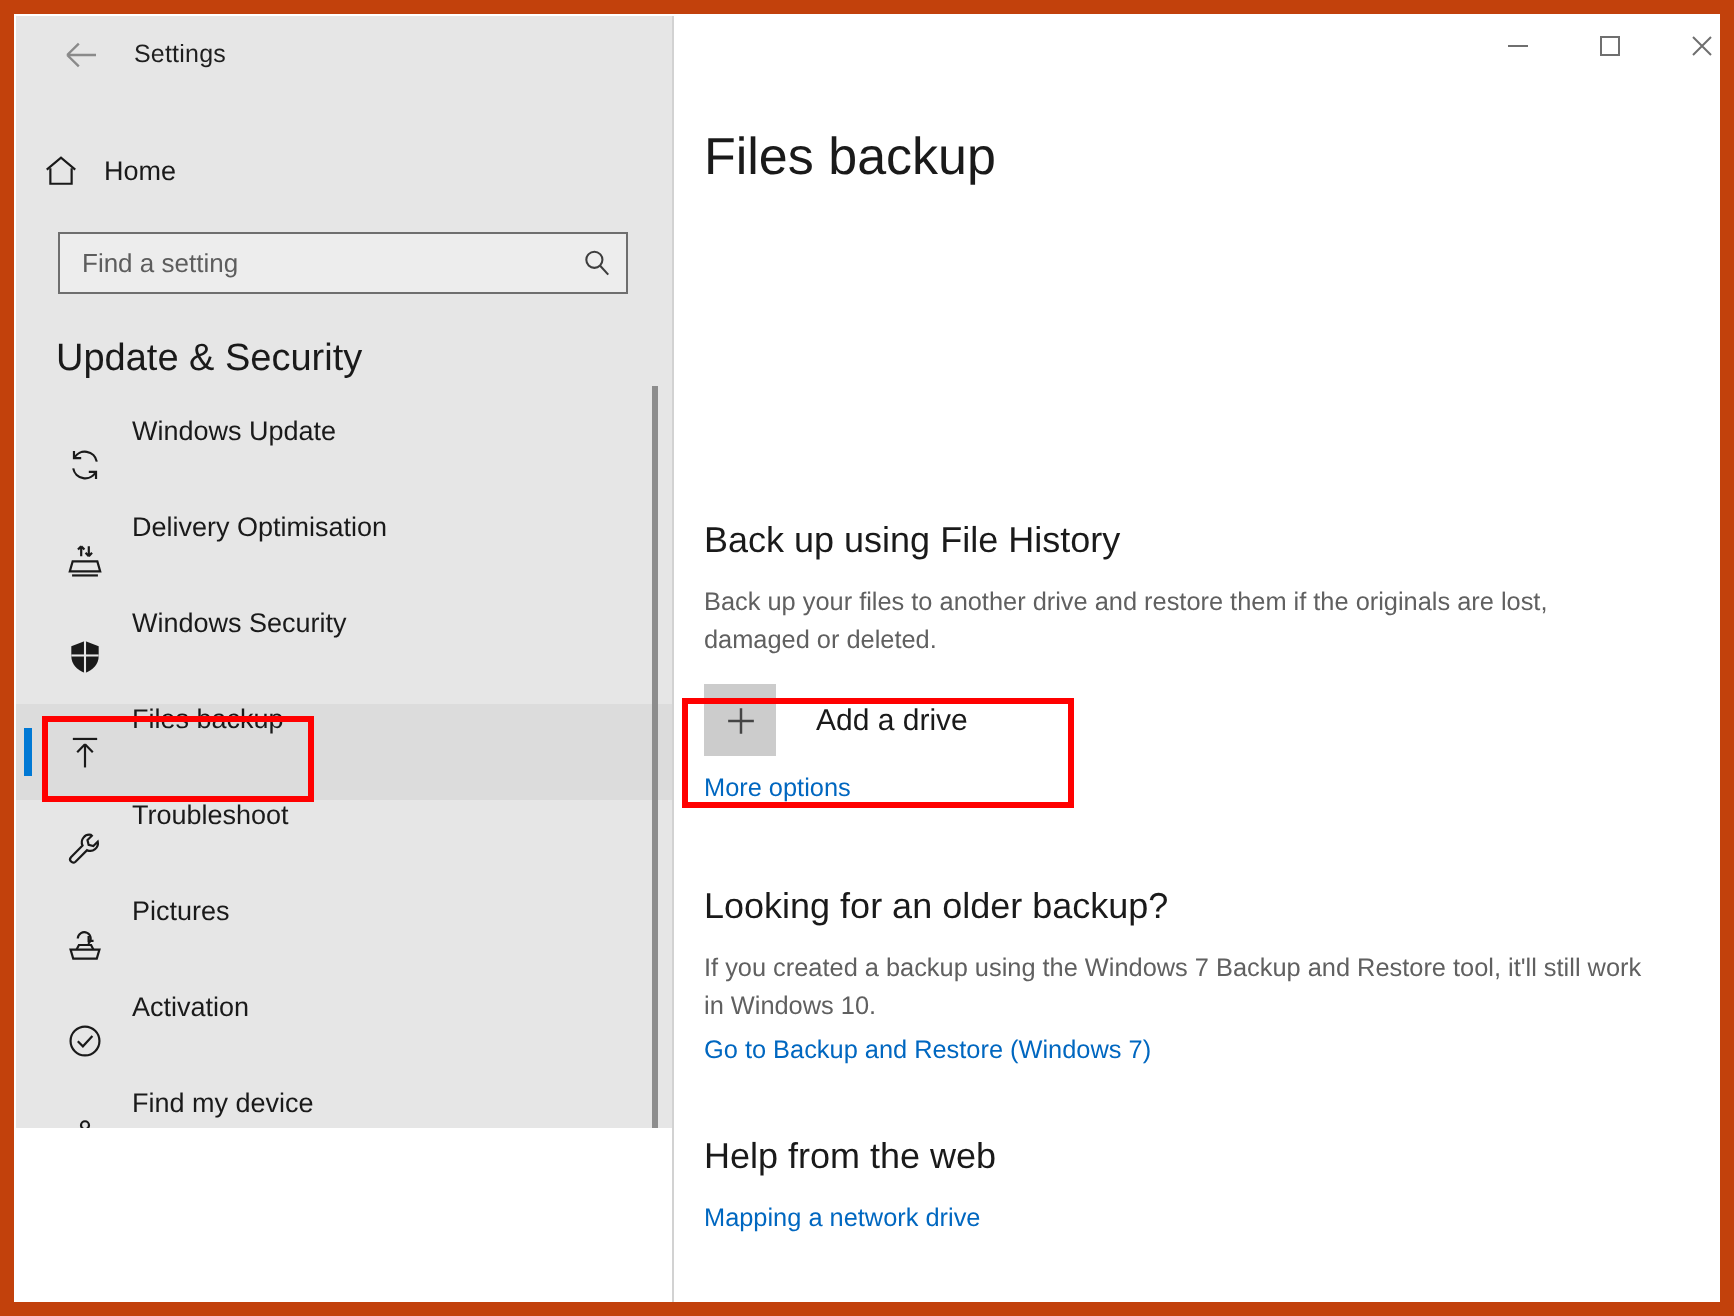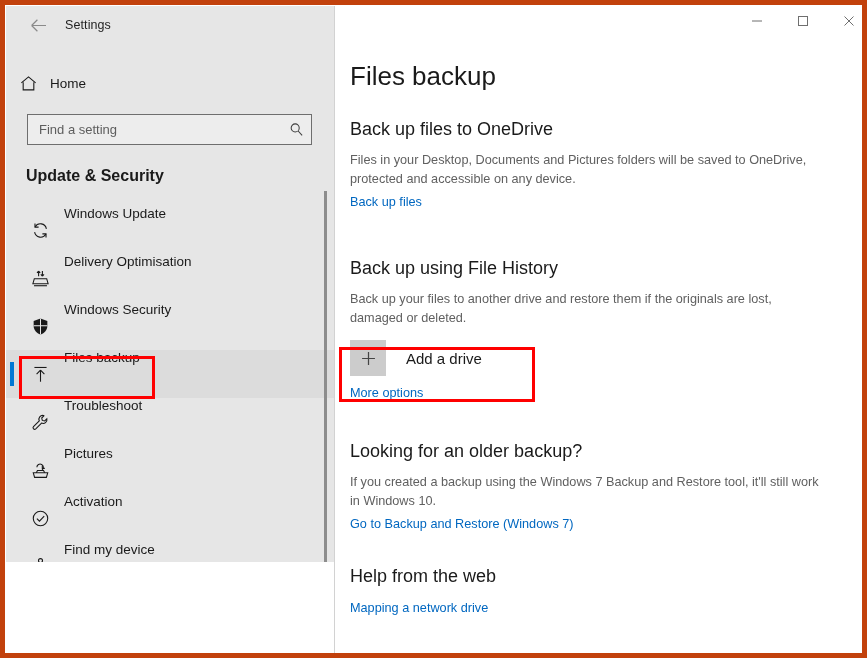--- a/index.html
+++ b/index.html
@@ -6,21 +6,21 @@
   html, body {
     width: 867px; height: 658px;
     font-family: "Liberation Sans", sans-serif;
     background: #ffffff;
     overflow: hidden;
   }
   .window {
     position: relative;
     width: 867px; height: 658px;
     background: #ffffff;
-    border: 5px solid #c2410c;
+    border: 7px solid #c2410c;
     overflow: hidden;
   }
 
   
   .titlebar {
     position: absolute; top: 0; left: 0;
     width: 867px; height: 40px;
     display: flex; align-items: center;
     z-index: 20;
   }
@@ -77,21 +77,21 @@
     font-family: "Liberation Sans", sans-serif;
     font-size: 13px;
     color: #3d3d3d;
     padding-left: 11px;
   }
   .search-input::placeholder { color: #5d5d5d; opacity: 1; }
   .search-icon { width: 30px; display: flex; justify-content: center; color: #3d3d3d; }
 
   .group-title {
     position: absolute; top: 161px; left: 20px;
-    font-size: 16px; font-weight: bold; color: #1a1a1a;
+    font-size: 19px; font-weight: normal; color: #1a1a1a;
   }
 
   .navlist { position: absolute; top: 200px; left: 0; width: 328px; }
   .nav-item {
     position: relative;
     height: 48px;
     display: flex; 
   }
   .nav-item .ico {
     width: 44px; margin-left: 12px;
@@ -359,25 +359,20 @@
 
     <div class="sb-scrollbar"></div>
   </div>
 
   <div class="divider"></div>
 
   <div class="content">
 
     <div class="page-title">Files backup</div>
 
-    <div class="sect s-onedrive">
-      <h2>Back up files to OneDrive</h2>
-      <p>Files in your Desktop, Documents and Pictures folders will be saved to OneDrive, protected and accessible on any device.</p>
-      <a class="link" href="#">Back up files</a>
-    </div>
 
     <div class="sect s-filehistory">
       <h2>Back up using File History</h2>
       <p>Back up your files to another drive and restore them if the originals are lost, damaged or deleted.</p>
       <div class="add-drive">
         <span class="plus-box">
           <svg width="17" height="17" viewBox="0 0 18 18" stroke="currentColor" stroke-width="1.3" fill="none">
             <path d="M9 2.2v13.6M2.2 9h13.6"></path>
           </svg>
         </span>

